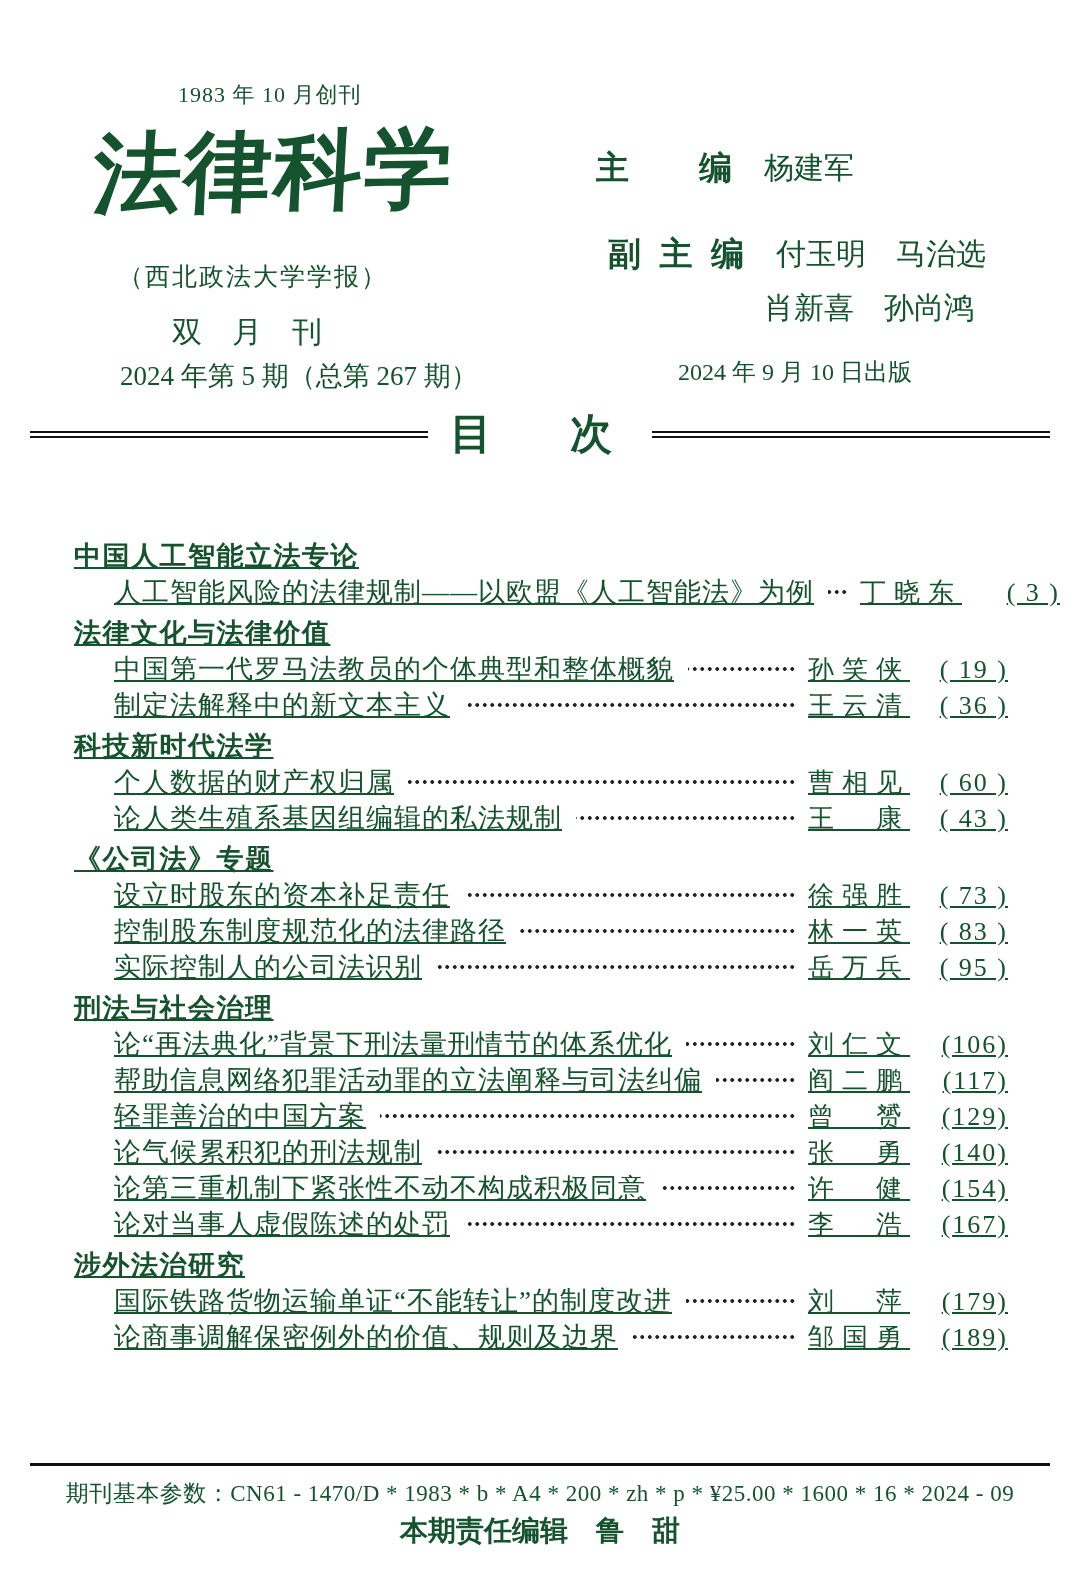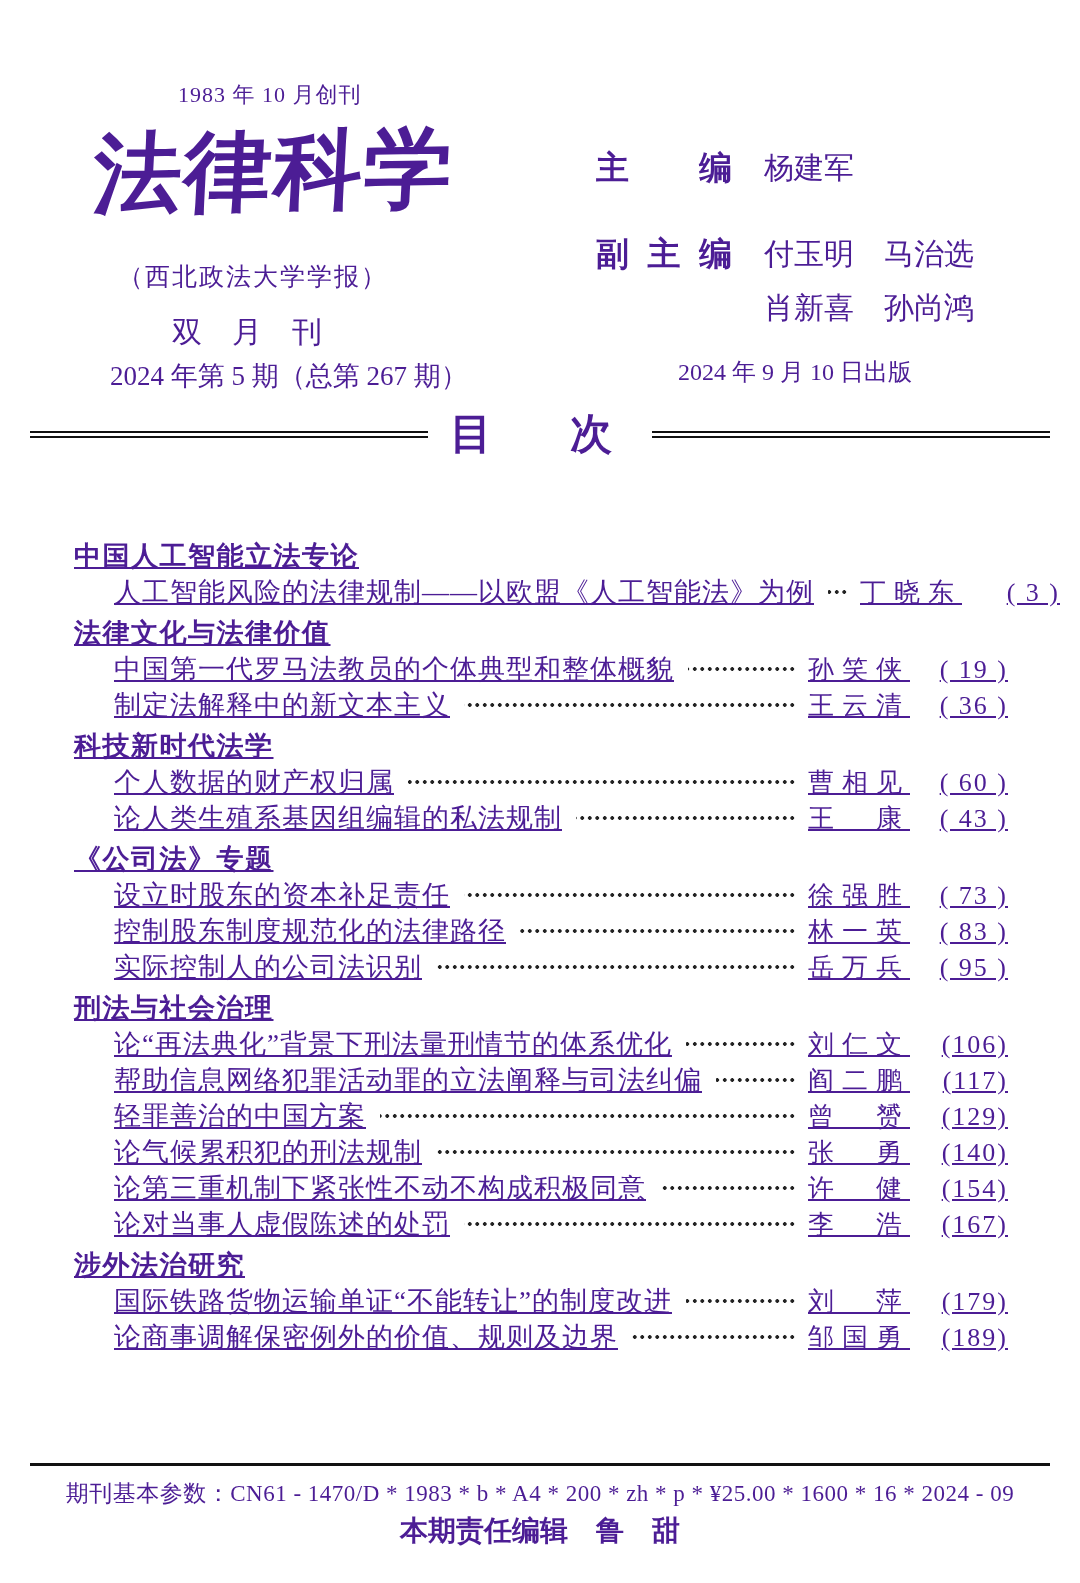--- a/index.html
+++ b/index.html
@@ -1,34 +1,34 @@
 <!DOCTYPE html>
 <html lang="zh"><head>
 <meta charset="utf-8">
 <style>
   html,body{margin:0;padding:0;background:#e8e8e8;}
   .page{
     position:relative;width:1080px;height:1583px;margin:0 auto;
-    background:#ffffff;color:#4c1d95;
+    background:#ffffff;color:#14532d;
     font-family:"Liberation Serif","DejaVu Serif",serif;
     overflow:hidden;
   }
   
   .founded{position:absolute;left:178px;top:80px;font-size:22px;letter-spacing:1px;}
   .logo{
     position:absolute;left:94px;top:112px;font-size:88px;font-weight:900;
     letter-spacing:2px;transform:skewX(-4deg) rotate(-1deg);
     font-family:"DejaVu Serif",serif;
   }
   .subtitle{position:absolute;left:118px;top:260px;font-size:25px;letter-spacing:2px;}
   .frequency{position:absolute;left:172px;top:312px;font-size:30px;}
-  .issue{position:absolute;left:110px;top:358px;font-size:27px;}
+  .issue{position:absolute;left:120px;top:358px;font-size:27px;}
   .editors{position:absolute;left:596px;top:148px;}
   .ed-row{display:flex;align-items:flex-start;line-height:40px;}
-  .ed-row.row2{margin-top:46px;}
+  .ed-row.row2{margin-top:46px;margin-left:12px;}
   .ed-row.row3{margin-top:14px;}
   .ed-label{
     display:inline-block;width:136px;flex-shrink:0;
     font-size:33px;font-weight:bold;
     text-align:justify;text-align-last:justify;
   }
   .ed-names{margin-left:32px;font-size:30px;white-space:nowrap;}
   .pubdate{position:absolute;left:678px;top:356px;font-size:24px;}
   
   .contents-divider{

